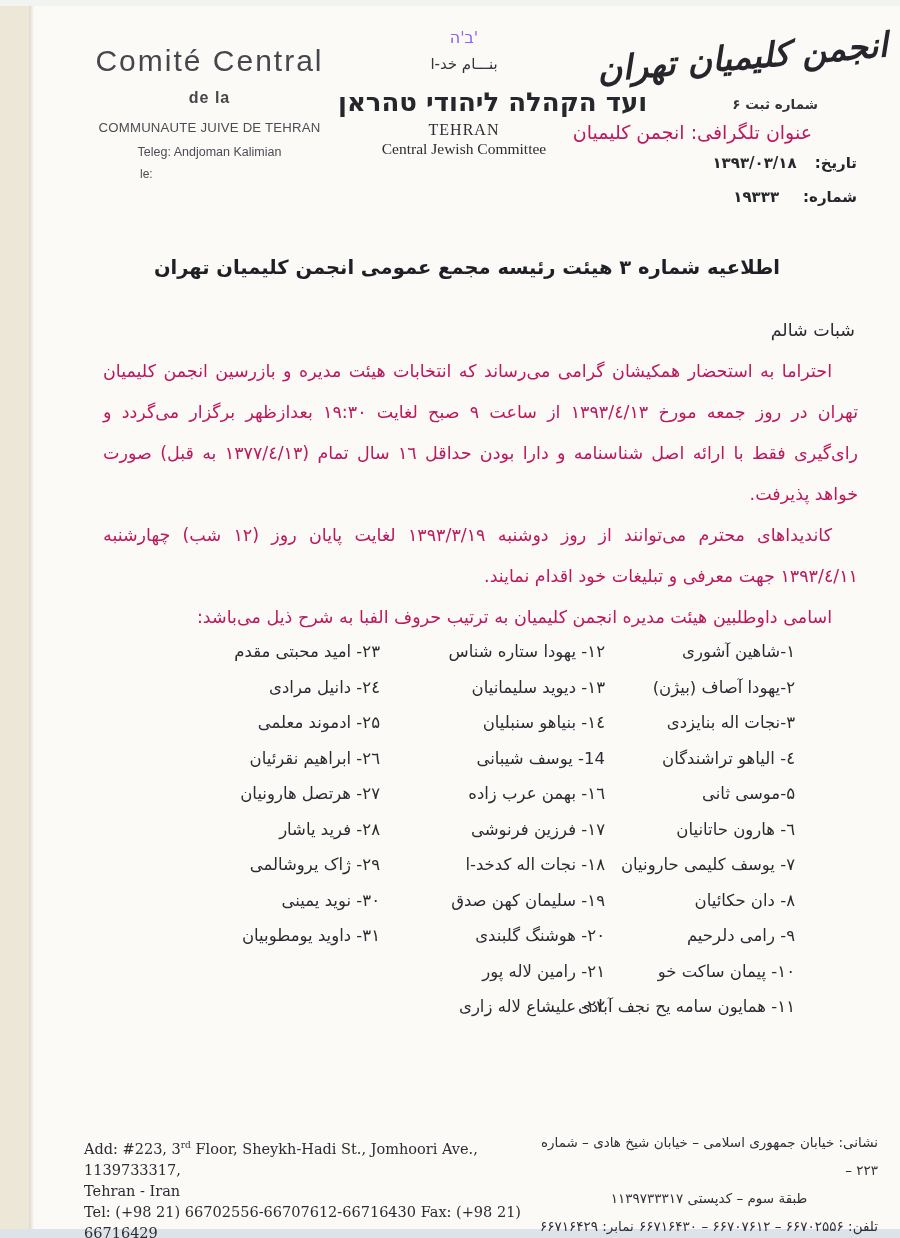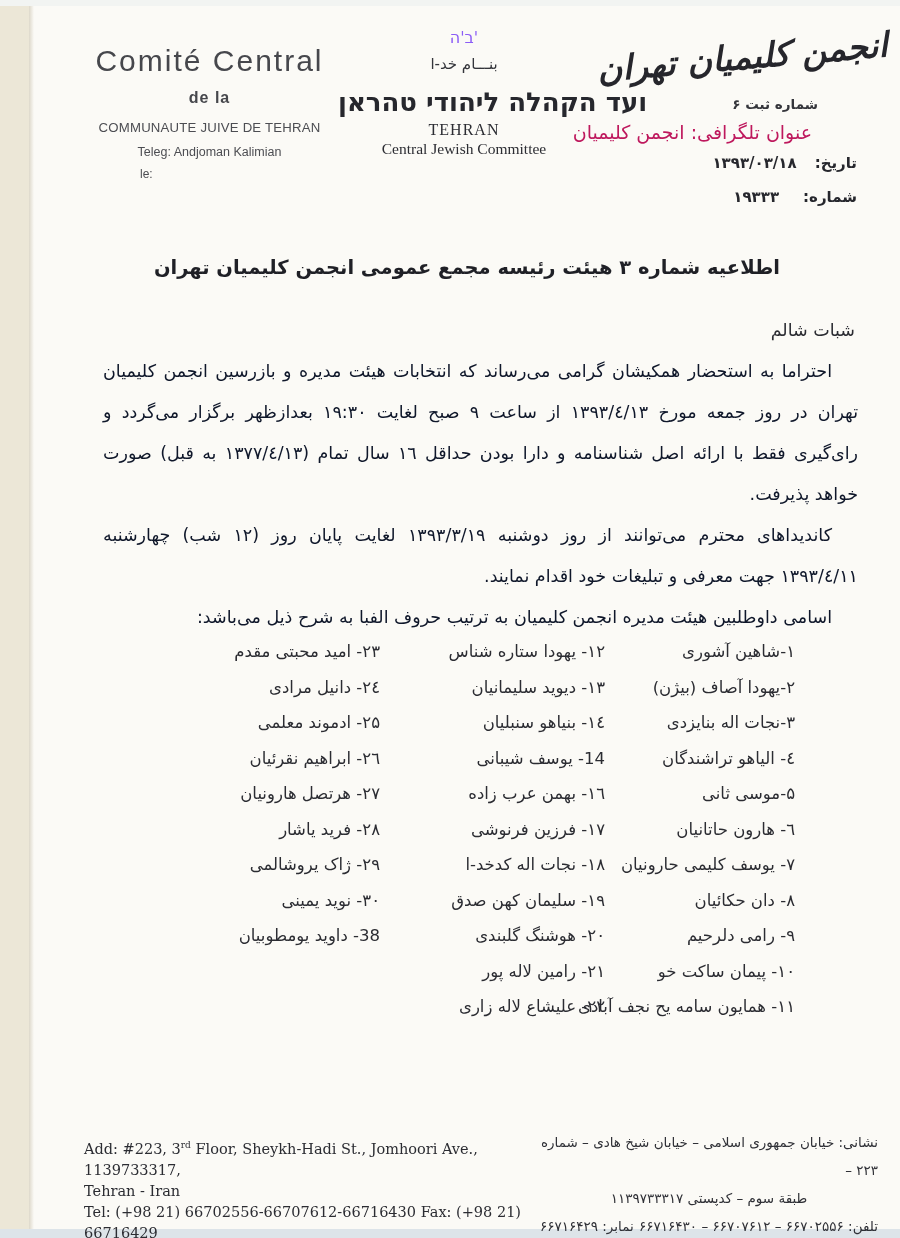--- a/index.html
+++ b/index.html
@@ -31,21 +31,21 @@
           transform:rotate(-5deg);white-space:nowrap;color:#26262c;}
   .h-reg{right:82px;top:96px;font-size:13.5px;color:#34353b;font-weight:bold;}
   .h-telegfa{right:88px;top:121px;font-size:19px;color:#be185d;}
   .h-date,.h-num{right:43px;display:flex;direction:rtl;gap:18px;font-size:15px;font-weight:700;color:#26272d;}
   .h-date{top:154px;}
   .h-num{top:188px;gap:24px;}
   
   .doc-title{left:120px;top:256px;width:660px;text-align:right;font-size:19.5px;font-weight:700;color:#1f2026;}
   
   .greeting{right:45px;top:320px;font-size:17.5px;color:#2b2c32;}
-  .body-text{left:103px;right:42px;top:351px;font-size:17.5px;line-height:41px;text-align:justify;color:#0f172a;direction:rtl;}
+  .body-text{left:103px;right:42px;top:351px;font-size:17.5px;line-height:41px;text-align:justify;color:#be185d;direction:rtl;}
   .body-text p{margin:0;}
   .body-text .ind{text-indent:26px;}
   
   .names{right:105px;top:642px;width:650px;direction:rtl;display:grid;grid-template-columns:190px 225px 235px;
          grid-auto-rows:35.5px;font-size:16.5px;color:#2b2c32;}
   .names .cell{text-align:right;white-space:nowrap;}
   
   .f-en{left:84px;top:1135px;width:478px;font-family:"DejaVu Serif","Liberation Serif",serif;font-size:14.5px;line-height:21px;color:#2b2c32;}
   .f-en sup{font-size:9px;}
   .f-fa{right:22px;top:1128px;width:338px;direction:rtl;text-align:right;font-size:13.5px;line-height:28px;color:#2f3036;}
@@ -117,21 +117,21 @@
   <div class="cell">۱۷- فرزین فرنوشی</div>
   <div class="cell">۲۸- فرید یاشار</div>
   <div class="cell">۷- یوسف کلیمی حارونیان</div>
   <div class="cell">۱۸- نجات اله کدخد-ا</div>
   <div class="cell">۲۹- ژاک یروشالمی</div>
   <div class="cell">۸- دان حکائیان</div>
   <div class="cell">۱۹- سلیمان کهن صدق</div>
   <div class="cell">۳۰- نوید یمینی</div>
   <div class="cell">۹- رامی دلرحیم</div>
   <div class="cell">۲۰- هوشنگ گلبندی</div>
-  <div class="cell">38- داوید یومطوبیان</div>
+  <div class="cell">۳۱- داوید یومطوبیان</div>
   <div class="cell">۱۰- پیمان ساکت خو</div>
   <div class="cell">۲۱- رامین لاله پور</div>
   <div class="cell"></div>
   <div class="cell">۱۱- همایون سامه یح نجف آبادی</div>
   <div class="cell">۲۲- علیشاع لاله زاری</div>
   <div class="cell"></div>
 </div>
 
 <div class="abs f-en">
   <div><span>Add: #223, 3</span><sup>rd</sup><span> Floor, Sheykh-Hadi St., Jomhoori Ave., 1139733317,</span></div>

